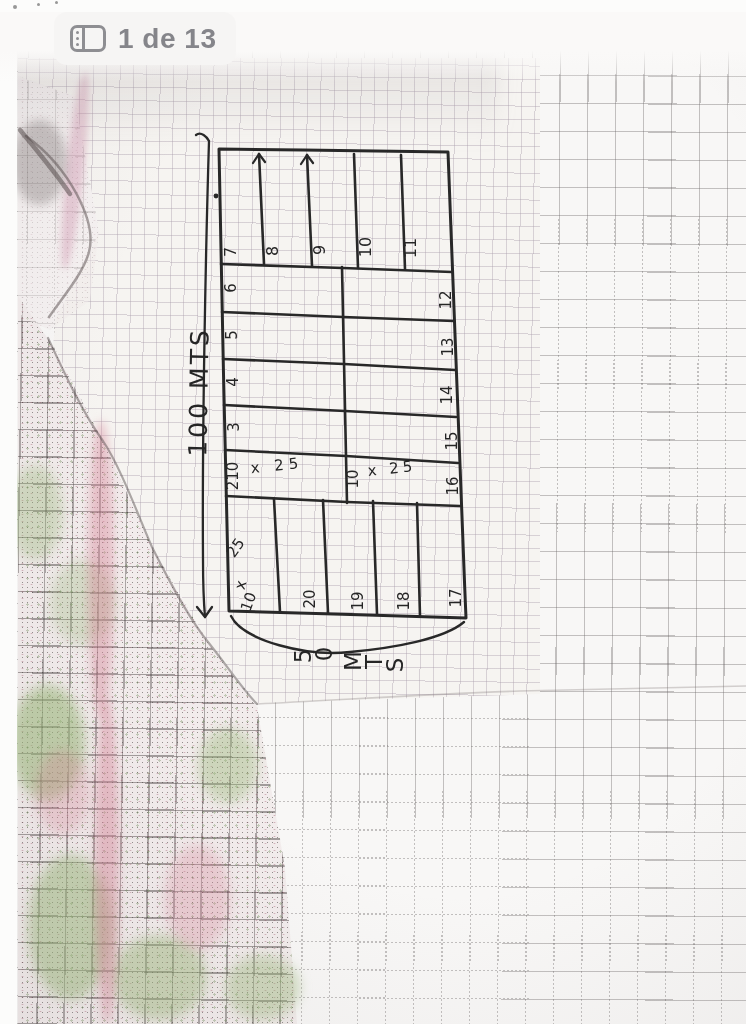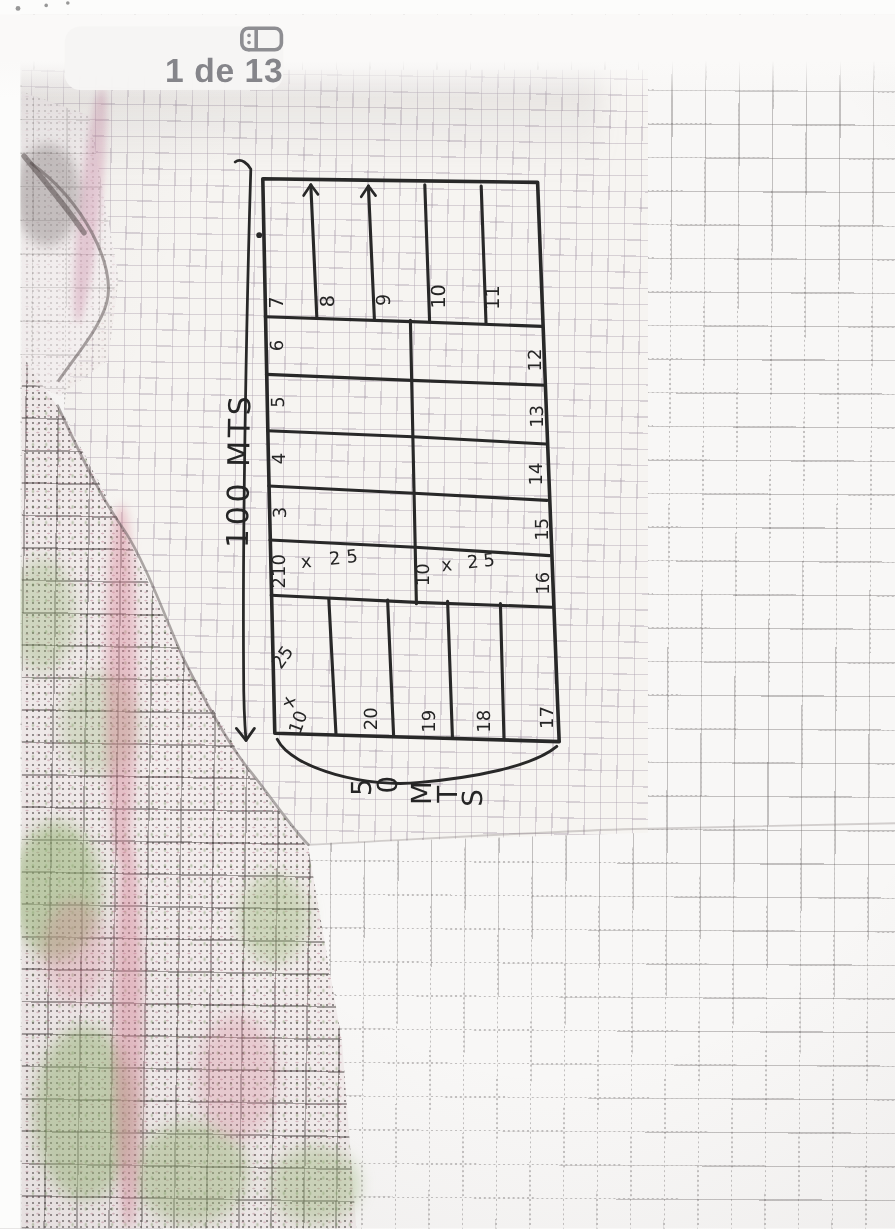--- a/index.html
+++ b/index.html
@@ -41,22 +41,22 @@
   .wash-top{left:0;top:55px;width:500px;height:90px;filter:blur(9px);
     background:linear-gradient(rgba(150,142,145,.18),rgba(150,142,145,0));}
   .vignette{left:0;top:0;width:746px;height:1024px;pointer-events:none;
     background:radial-gradient(ellipse at 62% 42%, rgba(0,0,0,0) 55%, rgba(120,110,112,.10) 100%);}
   .strip-left{left:0;top:0;width:17px;height:1024px;background:#fcfcfb;}
   .strip-top{left:0;top:0;width:746px;height:12px;background:#fcfcfb;}
   .band-top{left:0;top:12px;width:746px;height:70px;
     background:linear-gradient(#faf9f8 55%, rgba(250,249,248,0));}
   .speck{border-radius:50%;background:#616161;opacity:.65;}
   
-  .badge{left:54px;top:22px;width:182px;height:53px;border-radius:13px;
-    background:rgba(246,245,244,.97);display:flex;align-items:flex-end;cursor:pointer;flex-direction:column;}
+  .badge{left:54px;top:12px;width:182px;height:53px;border-radius:13px;
+    background:rgba(246,245,244,.97);display:flex;align-items:center;cursor:pointer;}
   .pgicon{position:relative;margin-left:16px;width:36px;height:27px;border:3px solid #8e8e92;border-radius:7px;box-sizing:border-box;}
   .pgicon .div{position:absolute;left:9px;top:0;width:3px;height:100%;background:#8e8e92;}
   .pgicon .d{position:absolute;left:3px;width:3px;height:3px;border-radius:50%;background:#8e8e92;}
   .badge .txt{margin-left:12px;font-family:"Liberation Sans",sans-serif;font-size:28px;font-weight:600;color:#85858a;letter-spacing:.5px;}
   
   .lbl{position:absolute;color:#252525;white-space:nowrap;line-height:1;
     transform:translate(-50%,-50%) rotate(var(--r,-90deg));
     font-family:"DejaVu Sans",sans-serif;}
   .s15{font-size:15px;} .s16{font-size:16px;}
   .dim100{font-size:25px;letter-spacing:3px;}

